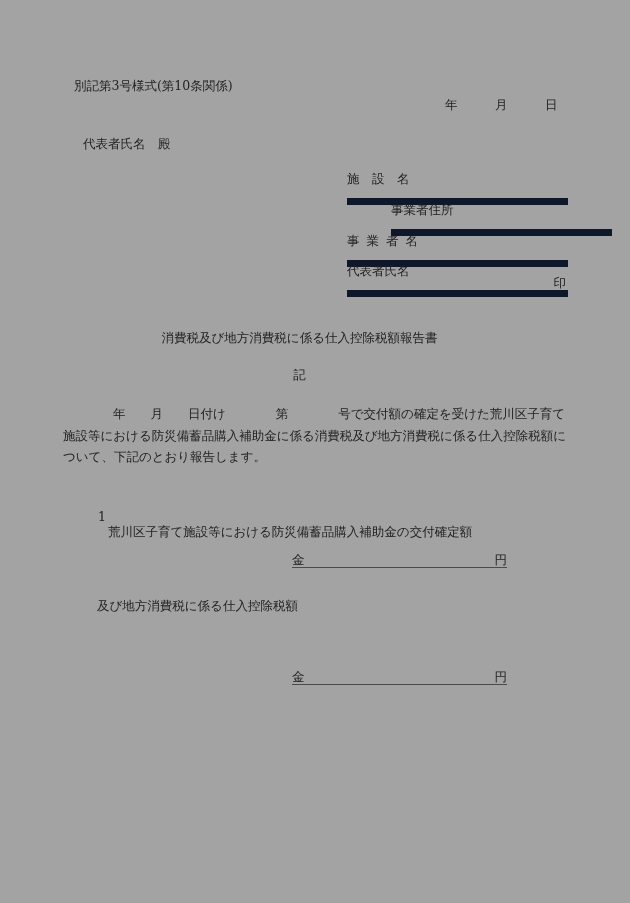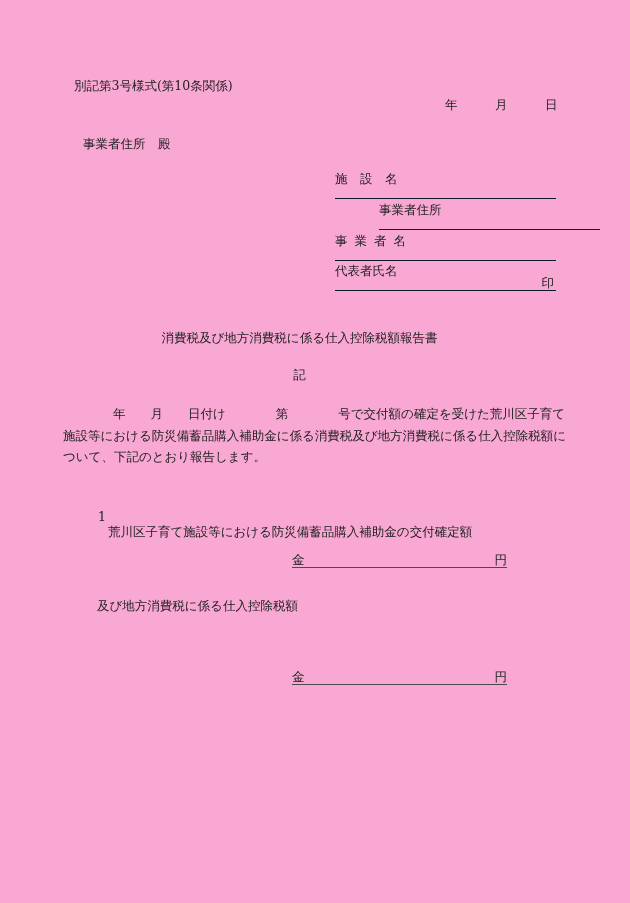--- a/index.html
+++ b/index.html
@@ -4,42 +4,42 @@
 <style>
   html, body {
     margin: 0;
     padding: 0;
     background: #ffffff;
   }
   .page {
     position: relative;
     width: 630px;
     height: 903px;
-    background: #f9a8d4;
+    background: #a3a3a3;
     font-family: "DejaVu Serif", "Liberation Serif", serif;
     color: #222222;
     font-size: 12.5px;
     line-height: 1.15;
     overflow: hidden;
   }
   .abs { position: absolute; white-space: pre; }
   .center {
     position: absolute;
     left: 0;
     width: 599px;
     text-align: center;
     white-space: pre;
   }
   
   .sig-field {
     position: absolute;
-    left: 335px;
+    left: 347px;
     width: 221px;
     height: 28px;
-    border-bottom: 1px solid #0f172a;
+    border-bottom: 7px solid #0f172a;
   }
   .sig-label {
     position: absolute;
     left: 0;
     top: 2px;
     white-space: pre;
   }
   .spread { letter-spacing: 1.5px; }
   .seal {
     position: absolute;
@@ -84,21 +84,21 @@
 </style>
 </head>
 <body>
 
 <div class="page">
 
   <div class="abs" style="left:74px; top:79px;">別記第3号様式(第10条関係)</div>
 
   <div class="abs" style="left:445px; top:98px;">年　　　月　　　日</div>
 
-  <div class="abs" style="left:83px; top:137px;">事業者住所　殿</div>
+  <div class="abs" style="left:83px; top:137px;">代表者氏名　殿</div>
 
   <div class="sig-field" style="top:170px;">
     <span class="sig-label">施　設　名</span>
   </div>
 
   <div class="sig-field" style="top:201px;margin-left:44px;">
     <span class="sig-label">事業者住所</span>
   </div>
 
   <div class="sig-field" style="top:232px;text-align:right;">

